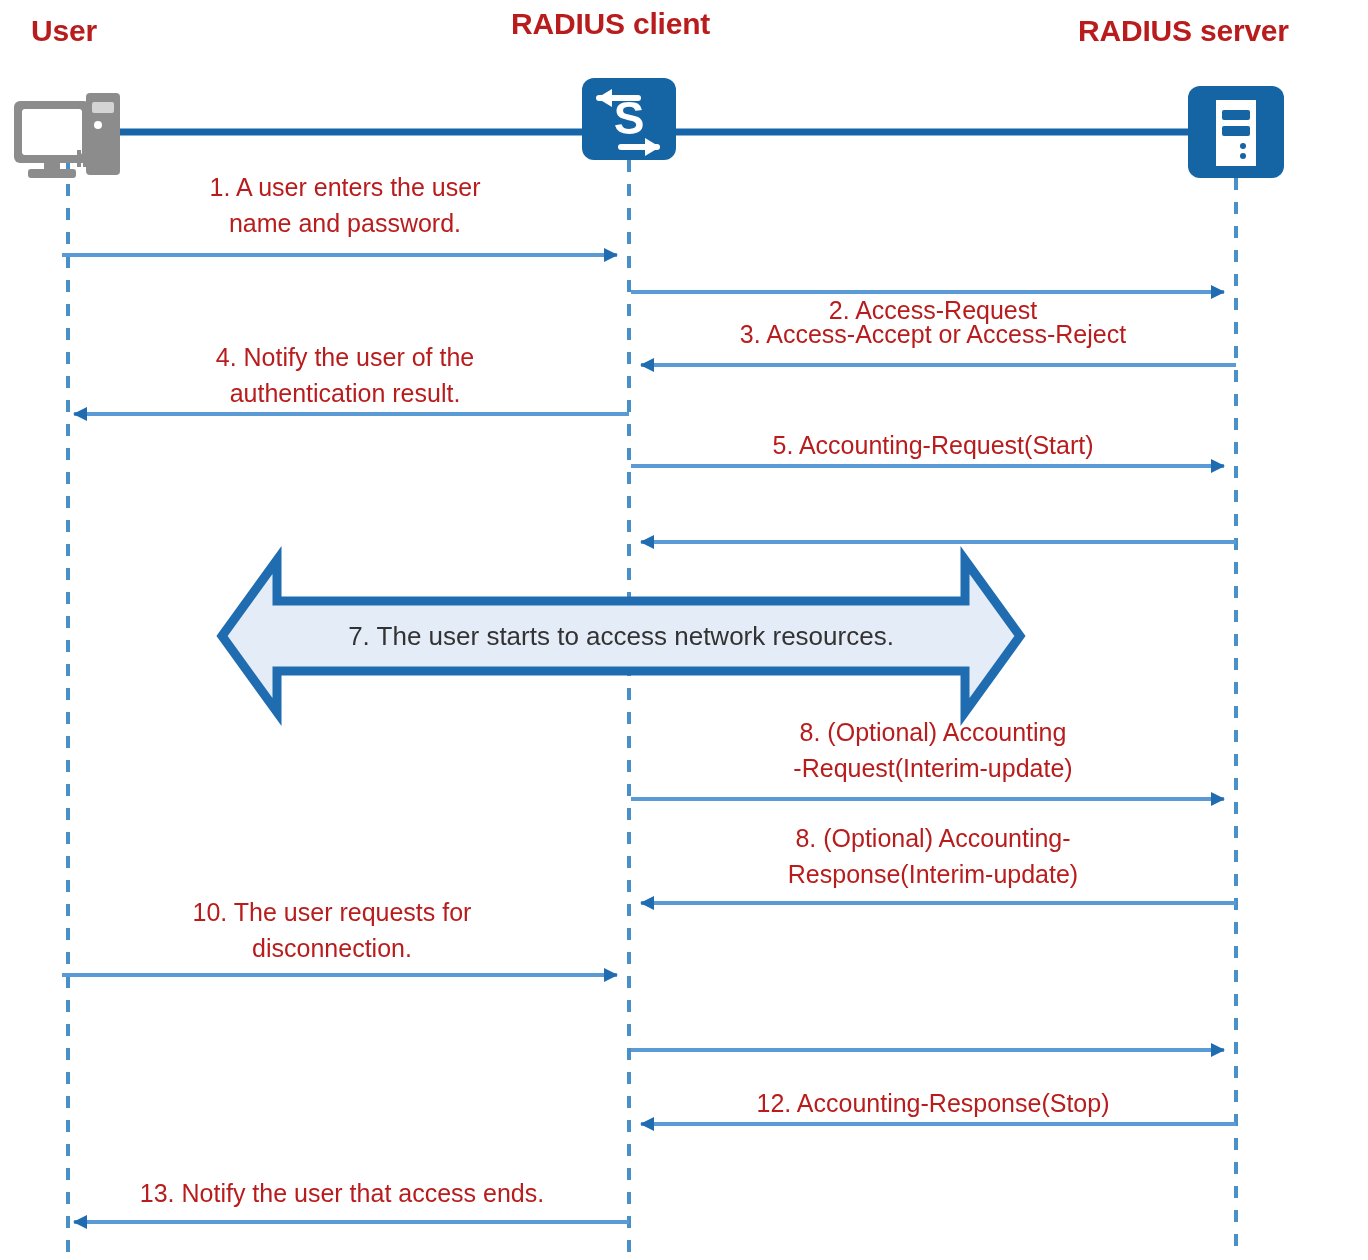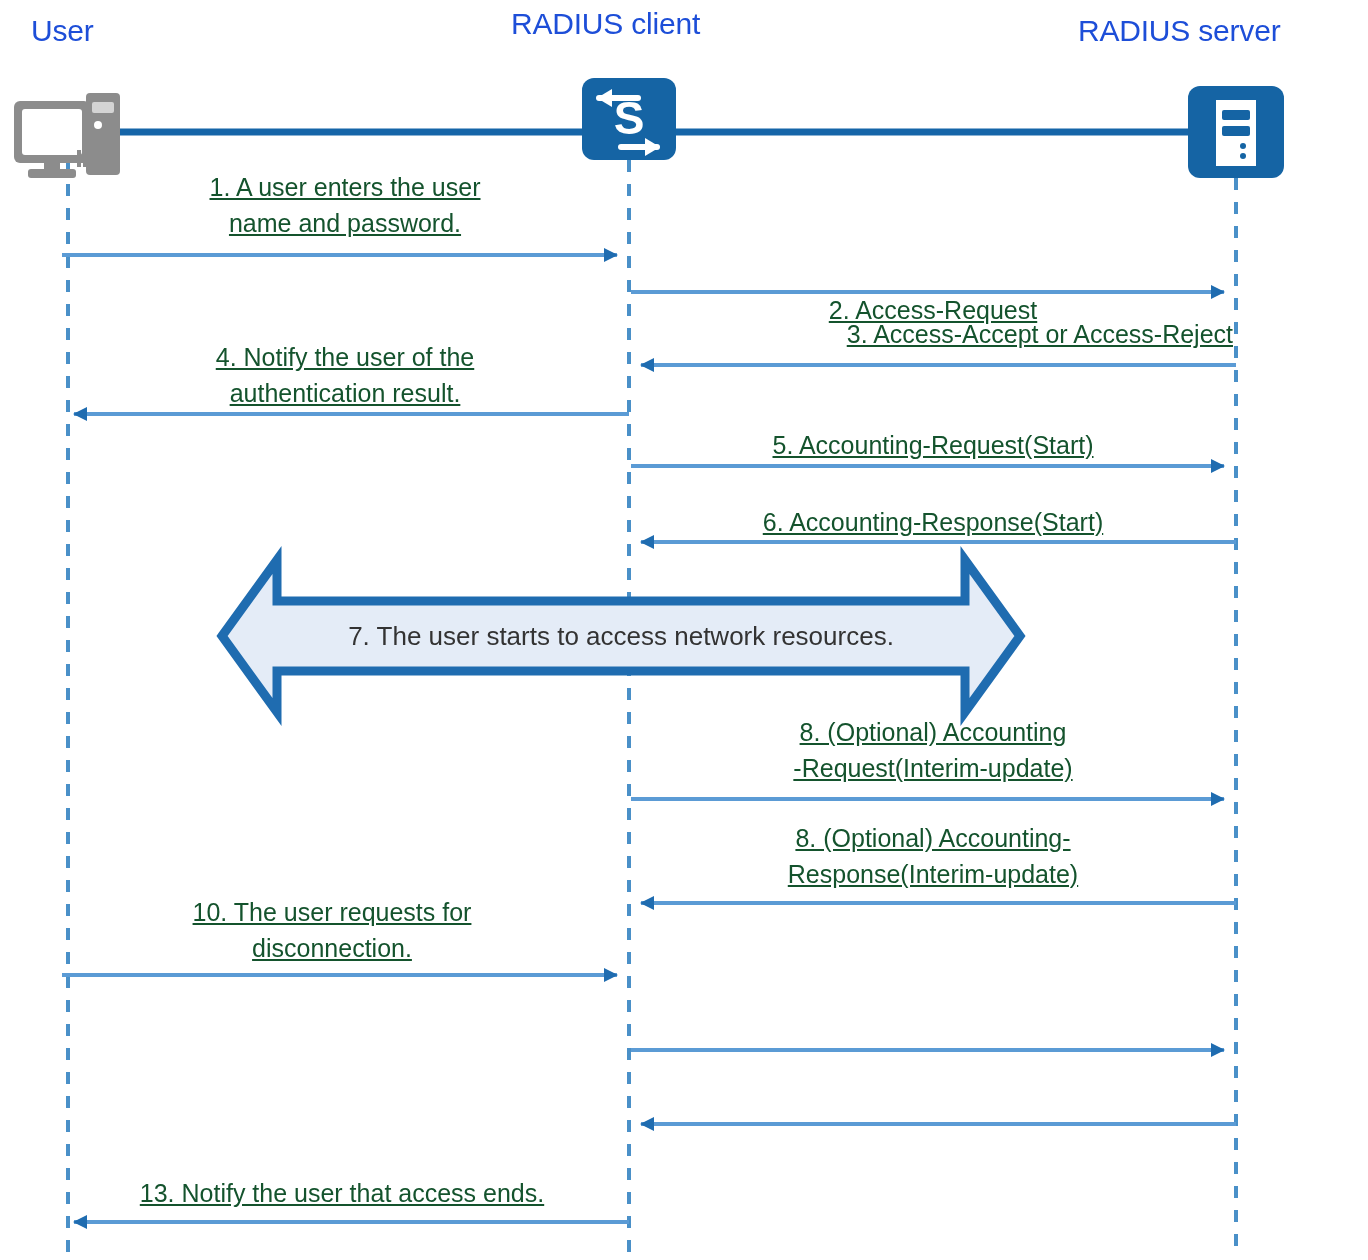--- a/index.html
+++ b/index.html
@@ -20,33 +20,32 @@
   svg.layer {
     position: absolute;
     left: 0;
     top: 0;
     width: 1368px;
     height: 1260px;
   }
   .actor-title {
     position: absolute;
     font-size: 30px;
-    font-weight: normal;
-    color: #1d4ed8;
+    font-weight: bold;
+    color: #b91c1c;
     white-space: nowrap;
     letter-spacing: -0.2px;
   }
   .msg-label {
     position: absolute;
     font-size: 25px;
-    color: #14532d;
+    color: #b91c1c;
     line-height: 1.42;
     text-align: center;
     white-space: pre-line;
-    text-decoration: underline;
   }
   .banner-label {
     position: absolute;
     font-size: 26px;
     color: #333333;
     text-align: center;
     white-space: nowrap;
   }
 </style>
 </head>
@@ -163,37 +162,37 @@
 
   <div class="actor-title" style="left:31px; top:14px;">User</div>
   <div class="actor-title" style="left:511px; top:7px;">RADIUS client</div>
   <div class="actor-title" style="left:1078px; top:14px;">RADIUS server</div>
 
   <div class="msg-label" style="left:150px; top:170px; width:390px;">1. A user enters the user
 name and password.</div>
 
   <div class="msg-label" style="left:633px; top:253px; width:600px;margin-top:40px;">2. Access-Request</div>
 
-  <div class="msg-label" style="left:633px; top:317px; width:600px;text-align:right;">3. Access-Accept or Access-Reject</div>
+  <div class="msg-label" style="left:633px; top:317px; width:600px;">3. Access-Accept or Access-Reject</div>
 
   <div class="msg-label" style="left:150px; top:340px; width:390px;">4. Notify the user of the
 authentication result.</div>
 
   <div class="msg-label" style="left:633px; top:428px; width:600px;">5. Accounting-Request(Start)</div>
 
-  <div class="msg-label" style="left:633px; top:505px; width:600px;">6. Accounting-Response(Start)</div>
 
   <div class="msg-label" style="left:633px; top:715px; width:600px;">8. (Optional) Accounting
 -Request(Interim-update)</div>
 
   <div class="msg-label" style="left:633px; top:821px; width:600px;">8. (Optional) Accounting-
 Response(Interim-update)</div>
 
   <div class="msg-label" style="left:72px; top:895px; width:520px;">10. The user requests for
 disconnection.</div>
 
 
+  <div class="msg-label" style="left:633px; top:1086px; width:600px;">12. Accounting-Response(Stop)</div>
 
   <div class="msg-label" style="left:62px; top:1166px; width:560px;margin-top:10px;">13. Notify the user that access ends.</div>
 
   <div class="banner-label" style="left:277px; top:621px; width:688px;text-align:center;">7. The user starts to access network resources.</div>
 
 </div>
 
 </body></html>

